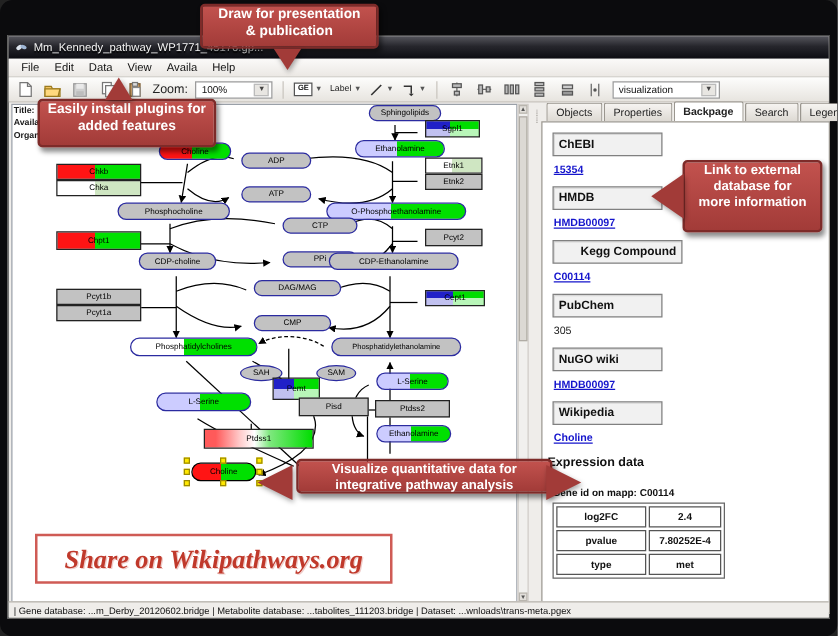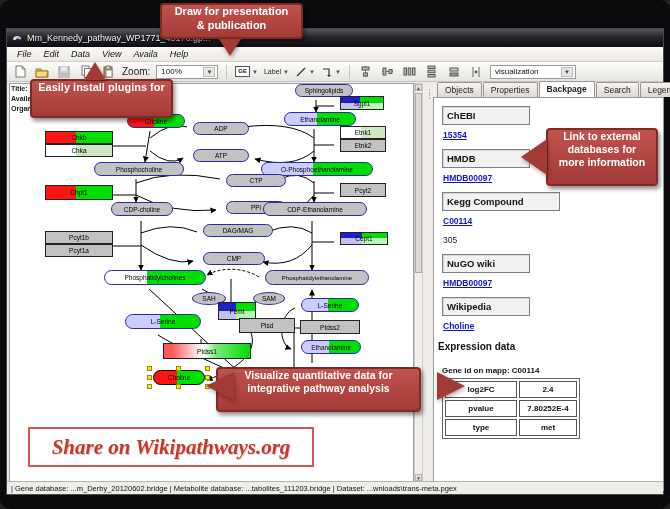--- a/index.html
+++ b/index.html
@@ -8,21 +8,21 @@
          font-family:"Liberation Sans",sans-serif;}
   
   #win{position:absolute;left:6px;top:28px;width:658px;height:467px;background:#efedea;border:1px solid #4a4a4a;}
   #titlebar{position:absolute;left:0;top:0;width:100%;height:18px;
             background:linear-gradient(#55555c 0%,#26262c 45%,#0c0c12 100%);
             display:flex;align-items:center;padding:0 5px;gap:5px;}
   #titlebar .ttl{color:#f5f5f5;font-size:9px;white-space:nowrap;text-shadow:0 1px 1px #000;}
   .appicon{width:10px;height:10px;flex:0 0 auto;}
   #menubar{position:absolute;left:0;top:18px;width:100%;height:15px;background:linear-gradient(#fbfaf9,#ebe8e4);
            border-bottom:1px solid #d0cdc8;display:flex;align-items:center;padding:0 4px;}
-  .menu-item{font-size:9px;color:#111;padding:4px 6px;cursor:default;font-style:italic;}
+  .menu-item{font-size:9px;color:#111;padding:4px 6px;cursor:default;}
   #toolbar{position:absolute;left:0;top:33px;width:100%;height:20px;background:linear-gradient(#fdfdfc,#e7e4df);
            border-bottom:1px solid #c7c3bd;display:flex;align-items:center;padding:0 5px;gap:6px;}
   .tbtn{display:flex;align-items:center;justify-content:center;height:16px;min-width:16px;border-radius:2px;}
   .tbtn svg{display:block;}
   .tsep{width:1px;height:14px;background:#c9c5bf;margin:0 2px;}
   .tlabel{font-size:10px;color:#222;}
   .combo{height:14px;background:#fff;border:1px solid #9a9a9a;display:flex;align-items:center;
          justify-content:space-between;font-size:8px;padding:0 2px 0 4px;color:#111;}
   .combo .car{font-size:6px;color:#444;background:#e8e6e2;border:1px solid #bbb;padding:0 2px;line-height:8px;}
   .caret{font-size:6px;color:#555;margin-left:2px;}
@@ -39,21 +39,21 @@
   #rightpanel{position:absolute;left:426px;top:51px;width:231px;height:411px;}
   #tabs{display:flex;height:17px;align-items:flex-end;gap:1px;padding-left:4px;}
   .tab{font-size:8.5px;color:#222;background:linear-gradient(#f6f4f1,#ddd9d3);border:1px solid #9a968f;
        border-bottom:none;padding:2px 7px;border-radius:2px 2px 0 0;}
   .tab.active{background:#fff;font-weight:bold;padding-bottom:3px;}
   #panelbody{position:absolute;left:0;top:17px;width:231px;height:394px;background:#fff;border:1px solid #9a968f;
              padding:8px 0 0 8px;overflow:hidden;}
   .sect{margin-bottom:9px;}
   .hdr{width:88px;border:1px solid #808080;box-shadow:1px 1px 0 #d8d8d8 inset;background:#f1f1f1;
        font-size:9.5px;font-weight:bold;color:#111;padding:3px 4px;}
-  .hdr.wide{width:118px;}
+  .hdr.wide{width:104px;text-align:right;}
   .val{font-size:8.5px;font-weight:bold;margin:5px 0 0 1px;}
   .val.link{color:#1414cc;text-decoration:underline;cursor:pointer;}
   .val.plain{color:#222;font-weight:normal;}
   .exphead{font-size:10px;font-weight:bold;color:#111;margin:10px 0 14px -4px;}
   .geneid{font-size:8px;font-weight:bold;color:#111;margin:0 0 3px 0;}
   .xtable{border-collapse:separate;border-spacing:2px;border:1px solid #666;background:#fff;padding:0;}
   .xtable td{border:1px solid #555;font-size:8px;font-weight:bold;color:#111;text-align:center;padding:3px 6px;}
   .xtable td.c1{min-width:72px;} .xtable td.c2{min-width:58px;}
 
   #statusbar{position:absolute;left:0;top:452px;width:656px;height:13px;background:#efedea;border-top:1px solid #b7b3ac;
@@ -349,20 +349,21 @@
         </div>
         <div class="sect">
           <div class="hdr">HMDB</div>
           <div class="val link">HMDB00097</div>
         </div>
         <div class="sect">
           <div class="hdr wide">Kegg Compound</div>
           <div class="val link">C00114</div>
         </div>
         <div class="sect">
+          <div class="hdr">PubChem</div>
           <div class="val plain">305</div>
         </div>
         <div class="sect">
           <div class="hdr">NuGO wiki</div>
           <div class="val link">HMDB00097</div>
         </div>
         <div class="sect">
           <div class="hdr">Wikipedia</div>
           <div class="val link">Choline</div>
         </div>
@@ -393,31 +394,32 @@
   </div>
 
   <div class="callout" style="left:160px;top:3px;width:143px;height:36px;font-size:11px">
     <span>Draw for presentation</span>
     <span>&amp; publication</span>
   </div>
   <div class="arr" style="left:219px;top:39px;border-left:11px solid transparent;border-right:11px solid transparent;border-top:17px solid #a23b38"></div>
 
   <div class="callout" style="left:30px;top:79px;width:143px;height:39px;font-size:11px">
     <span>Easily install plugins for</span>
+    <span>added features</span>
   </div>
   <div class="arr" style="left:84px;top:62px;border-left:11px solid transparent;border-right:11px solid transparent;border-bottom:18px solid #a23b38"></div>
 
   <div class="callout" style="left:546px;top:128px;width:112px;height:58px;font-size:10.5px">
     <span>Link  to external</span>
-    <span>databases  for</span>
+    <span>database  for</span>
     <span>more information</span>
   </div>
   <div class="arr" style="left:521px;top:139px;border-top:18px solid transparent;border-bottom:18px solid transparent;border-right:26px solid #a23b38"></div>
 
-  <div class="callout" style="left:216px;top:367px;width:205px;height:45px;font-size:10.5px">
+  <div class="callout" style="left:237px;top:367px;width:205px;height:28px;font-size:10.5px">
     <span>Visualize quantitative data  for</span>
     <span>integrative pathway analysis</span>
   </div>
   <div class="arr" style="left:206px;top:372px;border-top:14px solid transparent;border-bottom:14px solid transparent;border-right:28px solid #a23b38"></div>
   <div class="arr" style="left:437px;top:372px;border-top:14px solid transparent;border-bottom:14px solid transparent;border-left:28px solid #a23b38"></div>
 
   <div id="share">
     <span>Share on Wikipathways.org</span>
   </div>
 </div>

